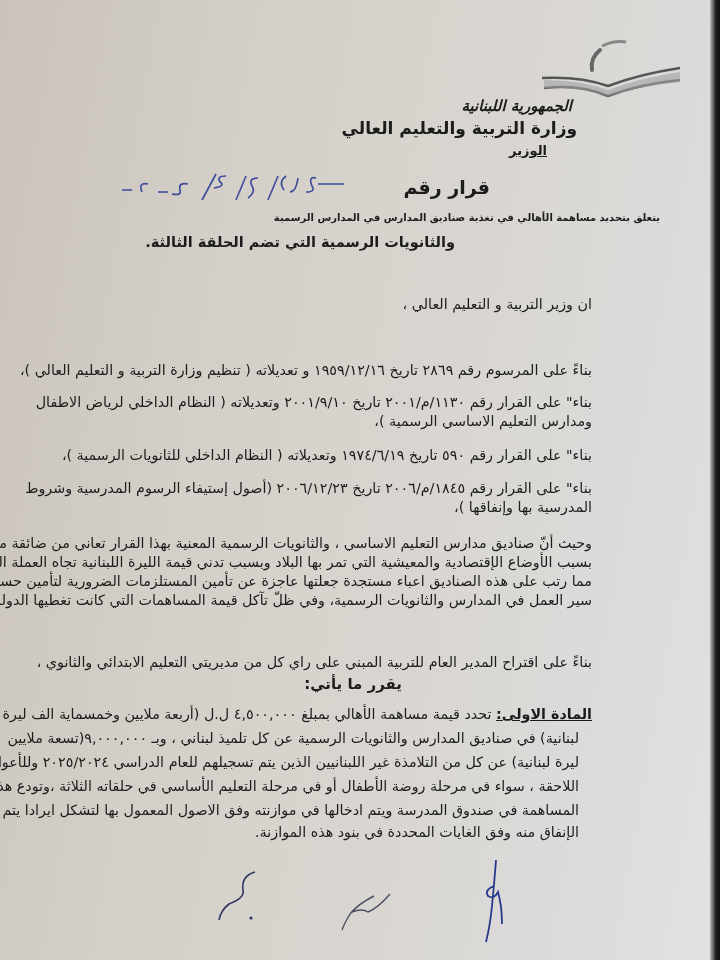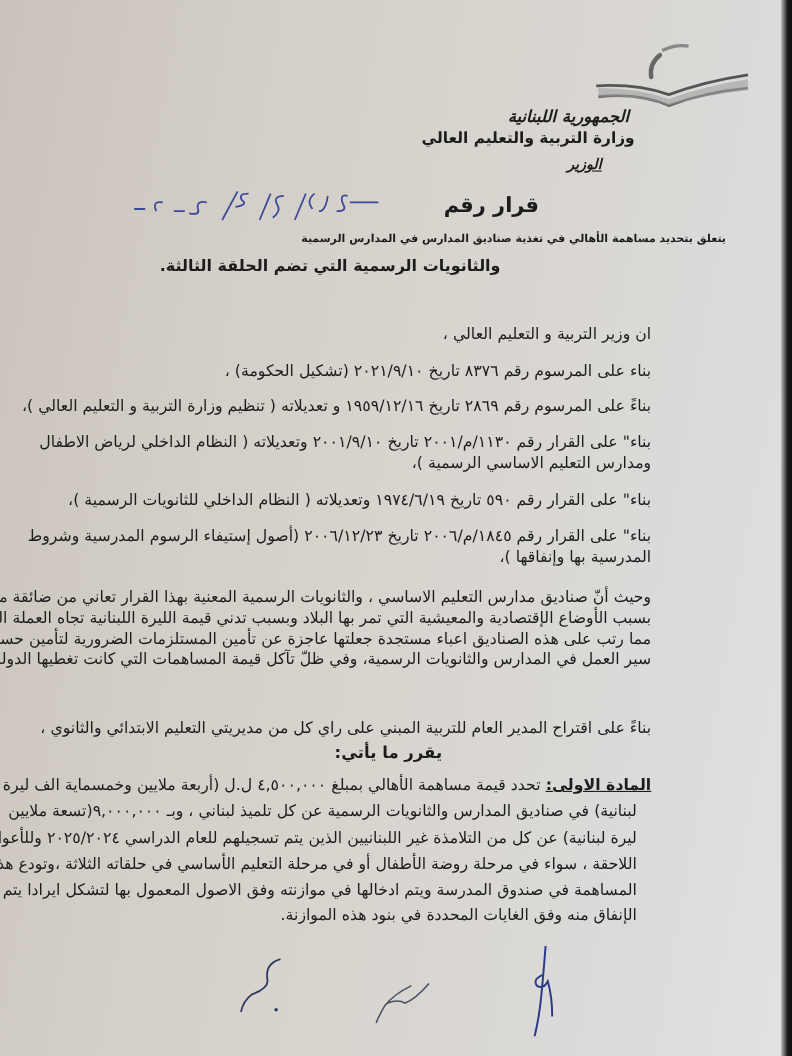--- a/index.html
+++ b/index.html
@@ -14,22 +14,22 @@
     background: linear-gradient(90deg, #bdbdbd 0%, #1a1a1a 60%, #101010 100%);
   }
   .page { position: absolute; left: 0; top: 0; width: 712px; height: 960px; }
   .line { position: absolute; white-space: nowrap; direction: rtl; font-size: 14.3px; letter-spacing: -0.1px; }
   .bold { font-weight: bold; }
   .u { text-decoration: underline; }
 
   .logo { position: absolute; left: 540px; top: 40px; width: 160px; height: 58px; }
   .hdr { position: absolute; right: 140px; direction: rtl; font-weight: bold; white-space: nowrap; }
   .hdr-1 { top: 97px; font-size: 15px; font-style: italic; right: 140px; }
-  .hdr-2 { top: 118px; font-size: 14px; right: 135px; }
-  .hdr-3 { top: 143px; font-size: 13px; right: 165px; text-decoration: underline; font-style: italic; }
+  .hdr-2 { top: 118px; font-size: 17px; right: 135px; }
+  .hdr-3 { top: 143px; font-size: 13px; right: 165px; text-decoration: underline; }
 
   .decision { top: 176px; right: 222px; font-size: 19px; font-weight: bold; }
   .handnum { position: absolute; left: 118px; top: 170px; width: 232px; height: 36px; }
   .subject1 { top: 212px; right: 52px; font-size: 10px; font-weight: bold; }
   .subject2 { top: 234px; right: 257px; font-size: 14.5px; font-weight: bold; margin-left: 20px; }
 
   .sig { position: absolute; }
 </style>
 </head>
 <body>
@@ -60,21 +60,20 @@
     <path d="M84 30 L98 4" stroke="#3a4a9a" stroke-width="1.6" fill="none"></path>
     <path d="M70 14 Q60 12 62 20 Q64 26 54 24 M50 22 L40 22" stroke="#3a4a9a" stroke-width="1.6" fill="none"></path>
     <path d="M30 14 Q20 12 24 22 M14 20 L4 20" stroke="#3a4a9a" stroke-width="1.6" fill="none"></path>
   </svg>
 
   <div class="line subject1">يتعلق بتحديد مساهمة الأهالي في تغذية صناديق المدارس في المدارس الرسمية</div>
   <div class="line subject2">والثانويات الرسمية التي تضم الحلقة الثالثة.</div>
 
   <div class="line" style="top:296px; right:120px;">ان وزير التربية و التعليم العالي ،</div>
 
-  <div class="line" style="top:330px; right:120px;">بناء على المرسوم رقم ٨٣٧٦ تاريخ ٢٠٢١/٩/١٠ (تشكيل الحكومة) ،</div>
   <div class="line" style="top:362px; right:120px;">بناءً على المرسوم رقم ٢٨٦٩ تاريخ ١٩٥٩/١٢/١٦ و تعديلاته ( تنظيم وزارة التربية و التعليم العالي )،</div>
   <div class="line" style="top:394px; right:120px;">بناء" على القرار رقم ١١٣٠/م/٢٠٠١ تاريخ ٢٠٠١/٩/١٠ وتعديلاته ( النظام الداخلي لرياض الاطفال</div>
   <div class="line" style="top:413px; right:120px;">ومدارس التعليم الاساسي الرسمية )،</div>
   <div class="line" style="top:447px; right:120px;">بناء" على القرار رقم ٥٩٠ تاريخ ١٩٧٤/٦/١٩ وتعديلاته ( النظام الداخلي للثانويات الرسمية )،</div>
   <div class="line" style="top:480px; right:120px;">بناء" على القرار رقم ١٨٤٥/م/٢٠٠٦ تاريخ ٢٠٠٦/١٢/٢٣ (أصول إستيفاء الرسوم المدرسية وشروط</div>
   <div class="line" style="top:499px; right:120px;">المدرسية بها وإنفاقها )،</div>
 
   <div class="line" style="top:535px; right:120px;">وحيث أنّ صناديق مدارس التعليم الاساسي ، والثانويات الرسمية المعنية بهذا القرار تعاني من ضائقة مالية</div>
   <div class="line" style="top:554px; right:120px;">بسبب الأوضاع الإقتصادية والمعيشية التي تمر بها البلاد وبسبب تدني قيمة الليرة اللبنانية تجاه العملة الأجنبية</div>
   <div class="line" style="top:573px; right:120px;">مما رتب على هذه الصناديق اعباء مستجدة جعلتها عاجزة عن تأمين المستلزمات الضرورية لتأمين حسن</div>

